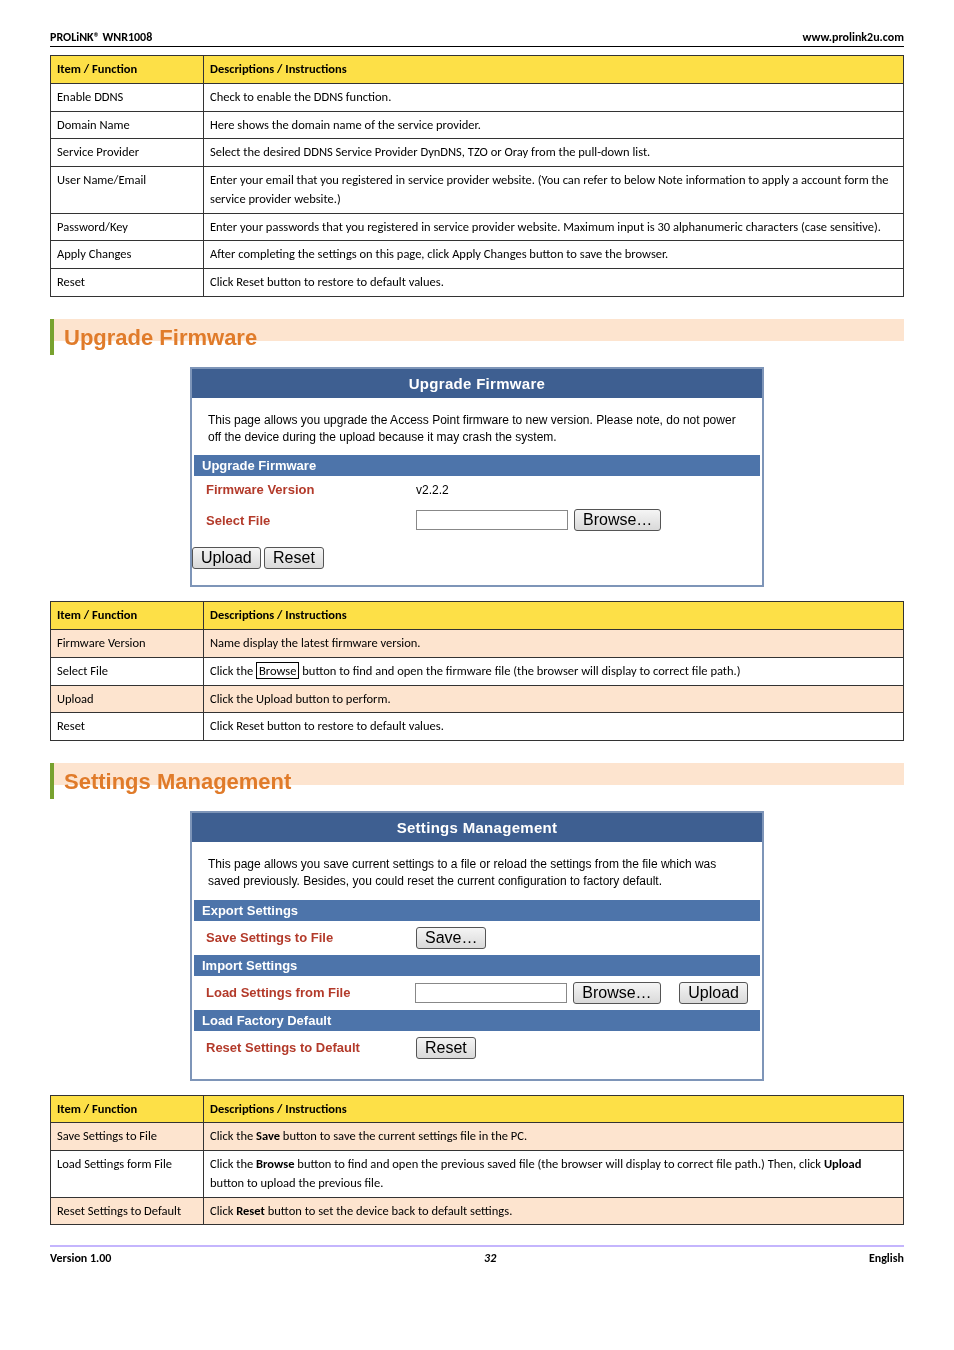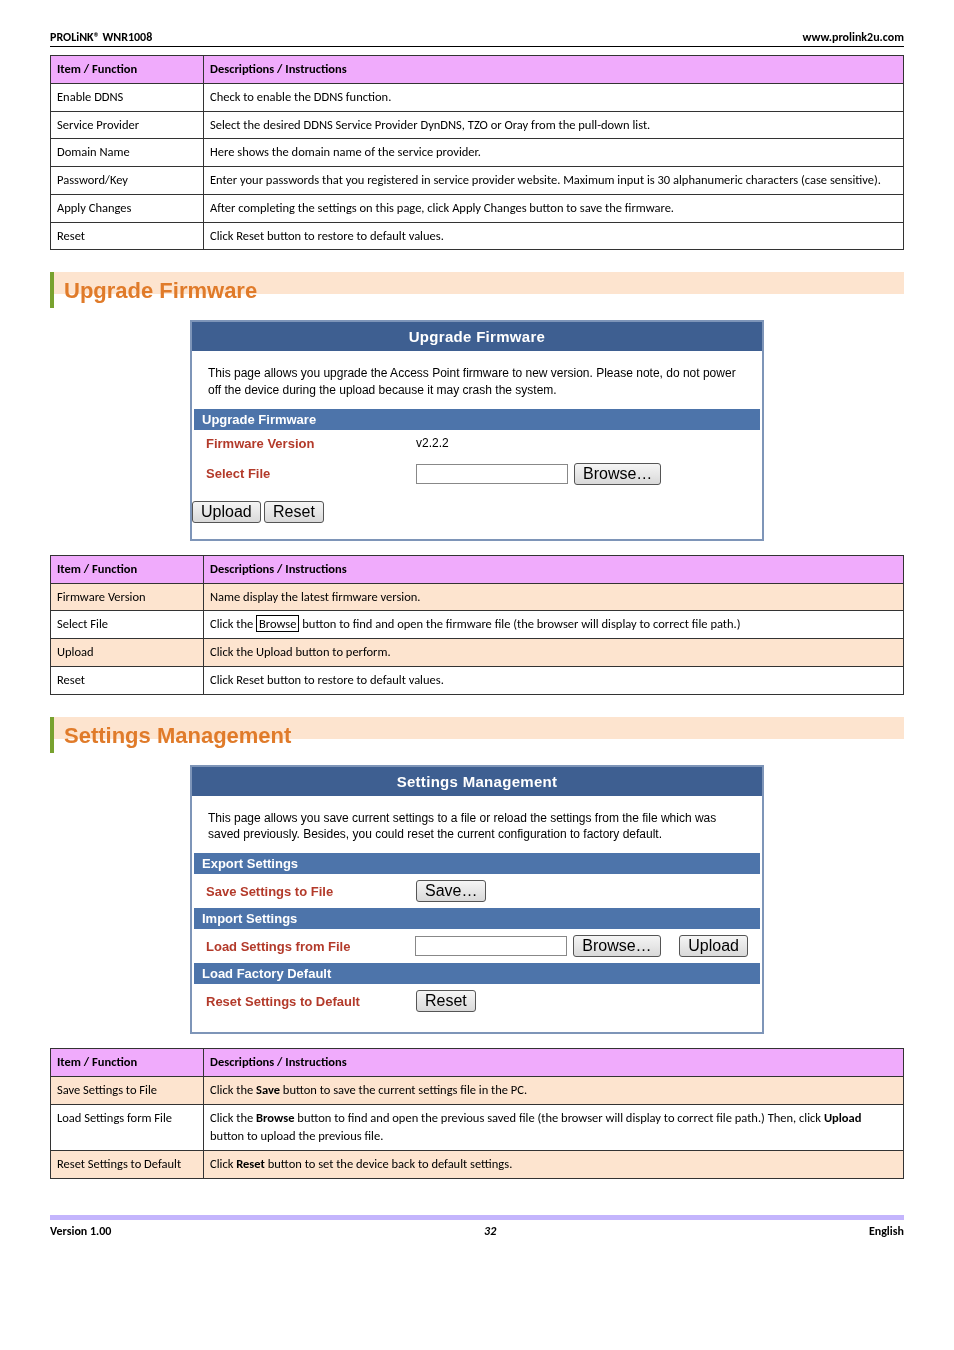--- a/index.html
+++ b/index.html
@@ -16,46 +16,46 @@
     border-bottom: 1px solid #000;
     display: flex;
     justify-content: space-between;
     font-weight: bold;
     font-size: 12px;
     padding-bottom: 2px;
     margin-bottom: 8px;
     align-items: flex-end;
   }
   .bottombar {
-    border-top: 5px solid #c4b5fd;
+    border-top: 2px solid #c4b5fd;
     display: flex;
     justify-content: space-between;
     font-weight: bold;
     font-size: 12px;
     padding-top: 4px;
-    margin-top: 36px;
+    margin-top: 20px;
     gap: 48px;
   }
   .bottombar .center { flex:1; text-align:center;font-style:italic; }
   table.desc {
     border-collapse: collapse;
     width: 100%;
     font-size: 12.5px;
     margin-bottom: 20px;
   }
   table.desc td, table.desc th {
     border: 1px solid #333;
     padding: 4px 6px;
     vertical-align: top;
     text-align: left;
     line-height: 1.5;
   }
   table.desc th {
     font-weight: bold;
-    background: #f0abfc;
+    background: #fde047;
   }
   table.desc td.col1 { width: 140px; margin-top: 24px; }
   .zebra { background: #fde4cf; }
   .section-heading {
     font-family: "Century Gothic", Arial, sans-serif;
     font-weight: bold;
     font-size: 22px;
     color: #e07b2a;
     background: linear-gradient(to bottom, #fde4cf 0%, #fde4cf 60%, transparent 60%);
     border-left: 4px solid #78a22f;
@@ -144,34 +144,38 @@
   <tbody>
       <tr>
     <th class="col1">Item / Function</th>
     <th>Descriptions / Instructions</th>
   </tr>
   <tr>
         <td class="col1">Enable DDNS</td>
         <td>Check to enable the DDNS function.</td>
       </tr>
   <tr>
+        <td class="col1">Domain Name</td>
+        <td>Here shows the domain name of the service provider.</td>
+      </tr>
+  <tr>
         <td class="col1">Service Provider</td>
         <td>Select the desired DDNS Service Provider DynDNS, TZO or Oray from the pull-down list.</td>
       </tr>
   <tr>
-        <td class="col1">Domain Name</td>
-        <td>Here shows the domain name of the service provider.</td>
+        <td class="col1">User Name/Email</td>
+        <td>Enter your email that you registered in service provider website. (You can refer to below Note information to apply a account form the service provider website.)</td>
       </tr>
   <tr>
         <td class="col1">Password/Key</td>
         <td>Enter your passwords that you registered in service provider website. Maximum input is 30 alphanumeric characters (case sensitive).</td>
       </tr>
   <tr>
         <td class="col1">Apply Changes</td>
-        <td>After completing the settings on this page, click Apply Changes button to save the firmware.</td>
+        <td>After completing the settings on this page, click Apply Changes button to save the browser.</td>
       </tr>
   <tr>
         <td class="col1">Reset</td>
         <td>Click Reset button to restore to default values.</td>
       </tr>
 </tbody>
   </table>
 
 <div class="section-heading">Upgrade Firmware</div>
 

